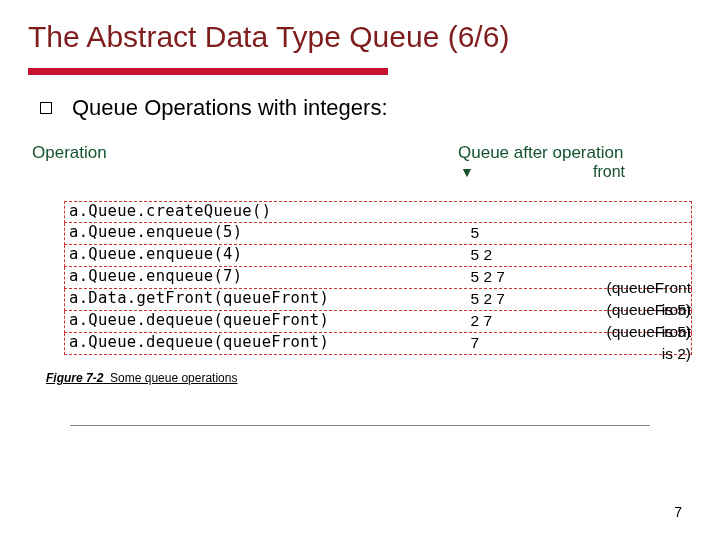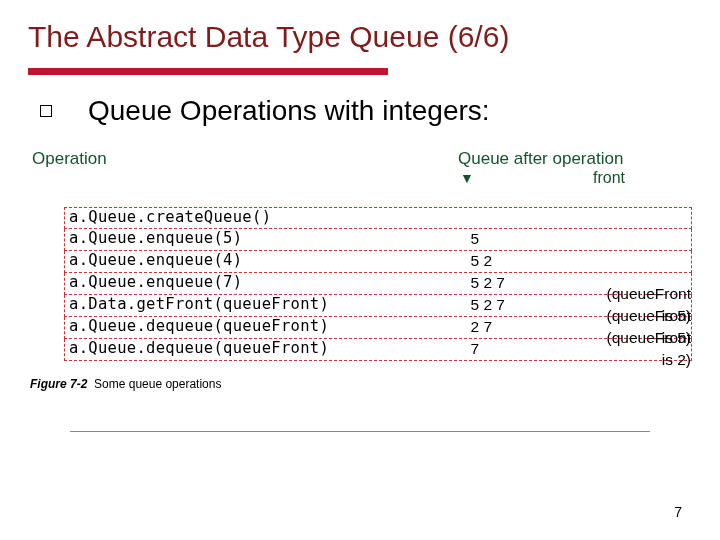--- a/index.html
+++ b/index.html
@@ -30,23 +30,22 @@
     margin-bottom: 22px;
   }
   .bullet-square {
     width: 12px;
     height: 12px;
     border: 1.5px solid #000;
     margin-right: 20px;
     flex: none;
   }
   .bullet-text {
-    font-size: 28px;
+    font-size: 22px;
     color: #000;
-    margin-left: 16px;
   }
   
   .tbl {
     width: 664px;
     margin: 0 auto;
     font-family: Verdana, Arial, sans-serif;
   }
   .hdr-row {
     display: flex;
     font-size: 17px;
@@ -86,21 +85,22 @@
   .op-call { font-family: Verdana, monospace; letter-spacing: 0.3px; }
   .hair-rule {
     border: none;
     border-top: 1px solid #888;
     width: 580px;
     margin: 40px auto 0 auto;
   }
   .caption {
     font-size: 12px;
     margin-top: 16px;
-    margin-left: 2px;
+    margin-left: 18px;
+    text-decoration: underline;
   }
   .caption b { font-weight: bold; font-style: italic; }
   .page-num {
     position: absolute;
     right: 38px;
     bottom: 20px;
     font-size: 14px;
   }
 </style>
 </head>

